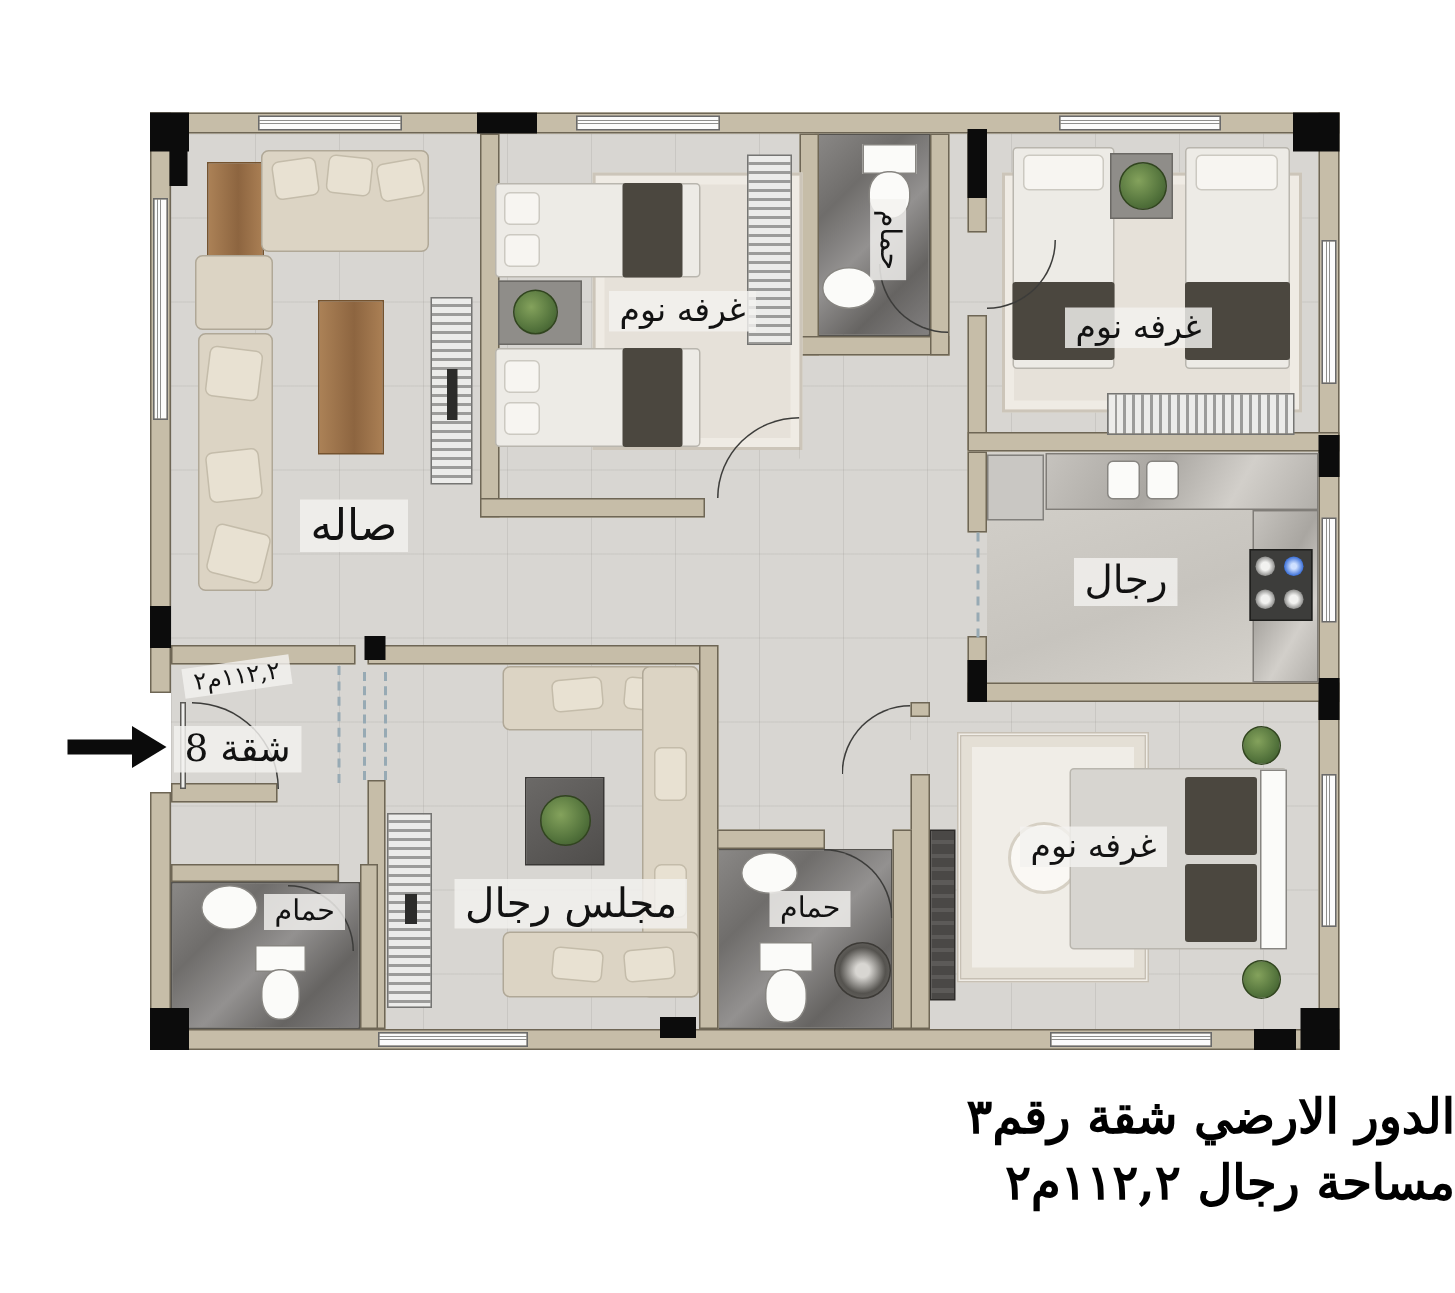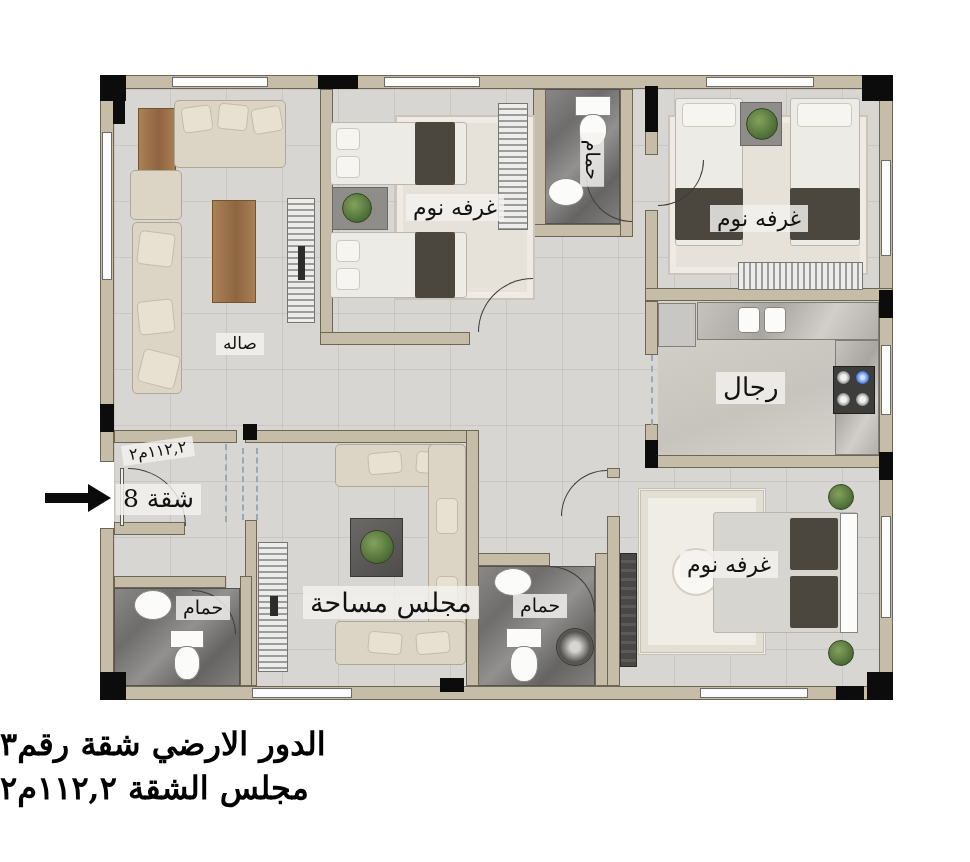--- a/index.html
+++ b/index.html
@@ -42,21 +42,21 @@
           white-space:nowrap;padding:1px 7px;line-height:1.15;}
   .vert{transform:rotate(90deg);transform-origin:center center;}
   
   .arc{background:transparent;}
   .arc-tl{border-top:1.5px solid #3c3c3a;border-left:1.5px solid #3c3c3a;border-top-left-radius:100%;}
   .arc-tr{border-top:1.5px solid #3c3c3a;border-right:1.5px solid #3c3c3a;border-top-right-radius:100%;}
   .arc-bl{border-bottom:1.5px solid #3c3c3a;border-left:1.5px solid #3c3c3a;border-bottom-left-radius:100%;}
   .arc-br{border-bottom:1.5px solid #3c3c3a;border-right:1.5px solid #3c3c3a;border-bottom-right-radius:100%;}
   .dash-v{border-left:2px dashed #97aab4;}
   
-  .caption{position:absolute;left:0;top:722px;width:970px;text-align:left;direction:rtl;
+  .caption{position:absolute;left:0;top:722px;width:970px;text-align:right;direction:rtl;
            color:#000;font-size:32px;font-weight:600;line-height:44px;}
   .arrow-shaft{background:#0b0b0b;}
   .arrow-head{width:0;height:0;border-top:14px solid transparent;border-bottom:14px solid transparent;border-left:23px solid #0b0b0b;}
 </style>
 </head>
 <body>
 
 <div class="stage">
 
   <div class="abs floor" style="left:114px;top:89px;width:765px;height:597px;"></div>
@@ -213,30 +213,30 @@
   <div class="abs porc" style="left:510px;top:646px;width:28px;height:36px;border-radius:45%;"></div>
   <div class="abs" style="left:556px;top:628px;width:38px;height:38px;border-radius:50%;background:radial-gradient(circle,#d8d6d2 18%,#55534f 60%,#73716d);border:1px solid #3c3a36;"></div>
   <div class="abs arc arc-tr" style="left:549px;top:566px;width:46px;height:46px;"></div>
 
   <div class="abs dash-v" style="left:225px;top:444px;height:78px;"></div>
   <div class="abs arc arc-tr" style="left:128px;top:468px;width:58px;height:58px;"></div>
   <div class="abs" style="left:120px;top:468px;width:4px;height:58px;background:#efefed;border:1px solid #5c5a56;"></div>
   <div class="abs arrow-shaft" style="left:45px;top:493px;width:46px;height:10px;"></div>
   <div class="abs arrow-head" style="left:88px;top:484px;"></div>
 
-  <div class="abs rlabel" style="left:216px;top:333px;font-size:17px;">صاله</div>
+  <div class="abs rlabel" style="left:200px;top:333px;font-size:29px;">صاله</div>
   <div class="abs rlabel" style="left:406px;top:194px;font-size:22px;">غرفه نوم</div>
   <div class="abs rlabel" style="left:710px;top:205px;font-size:22px;">غرفه نوم</div>
   <div class="abs rlabel" style="left:680px;top:551px;font-size:22px;">غرفه نوم</div>
   <div class="abs rlabel vert" style="left:565px;top:148px;font-size:19px;">حمام</div>
   <div class="abs rlabel" style="left:176px;top:596px;font-size:19px;">حمام</div>
   <div class="abs rlabel" style="left:513px;top:594px;font-size:19px;">حمام</div>
   <div class="abs rlabel" style="left:716px;top:372px;font-size:26px;">رجال</div>
-  <div class="abs rlabel" style="left:303px;top:586px;font-size:27px;">مجلس مساحة</div>
+  <div class="abs rlabel" style="left:303px;top:586px;font-size:27px;">مجلس رجال</div>
   <div class="abs rlabel" style="left:116px;top:484px;font-size:25px;">شقة 8</div>
   <div class="abs rlabel" style="left:122px;top:441px;font-size:16px;transform:rotate(-8deg);">١١٢,٢م٢</div>
 
   <div class="caption">
     <div>الدور الارضي شقة رقم٣</div>
-    <div>مجلس الشقة ١١٢,٢م٢</div>
+    <div>مساحة رجال ١١٢,٢م٢</div>
   </div>
 
 </div>
 
 </body></html>

